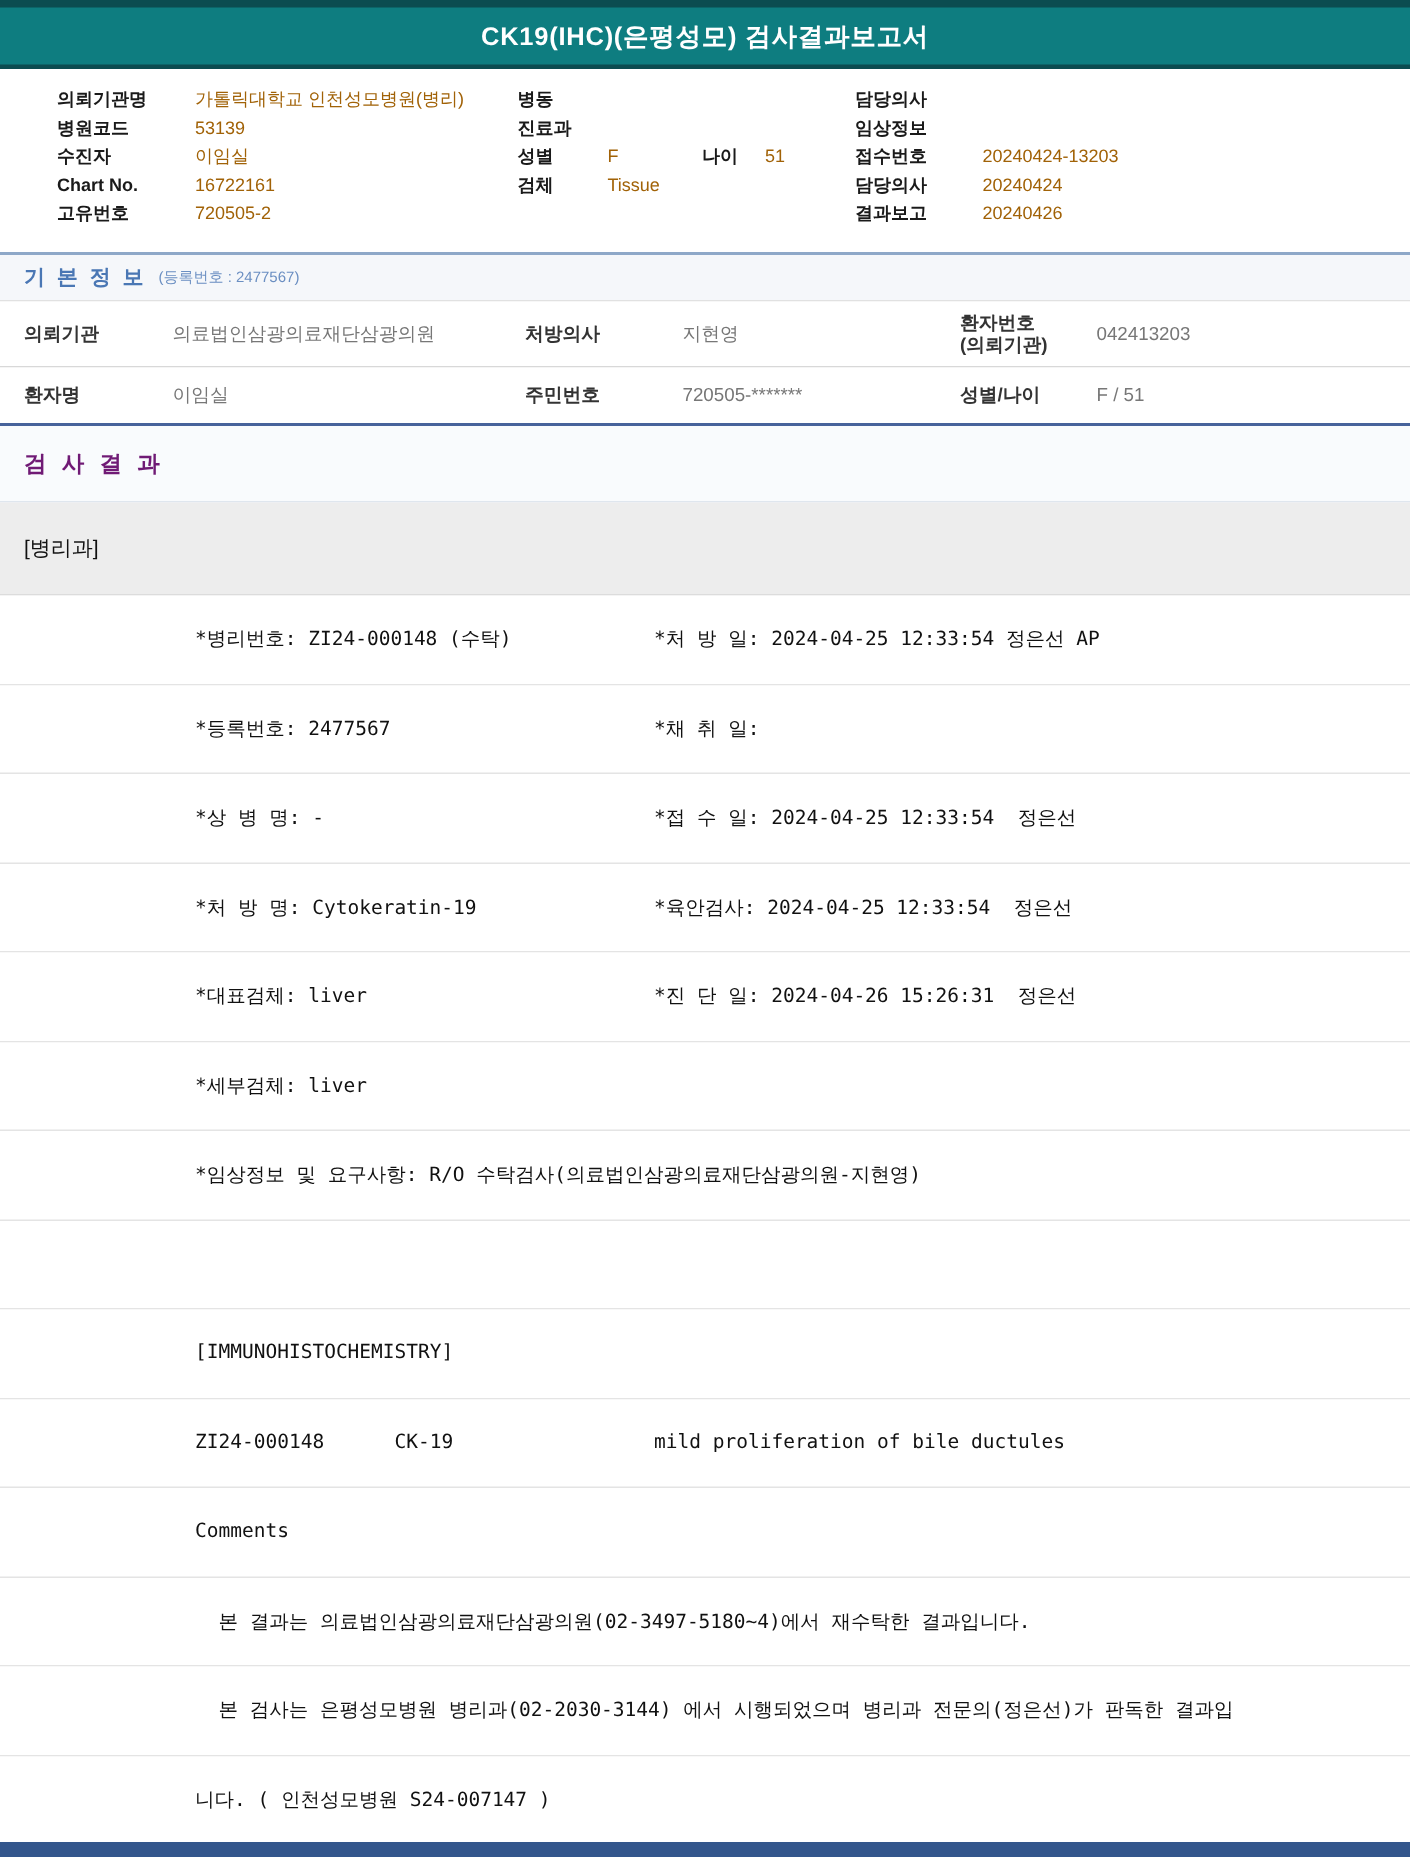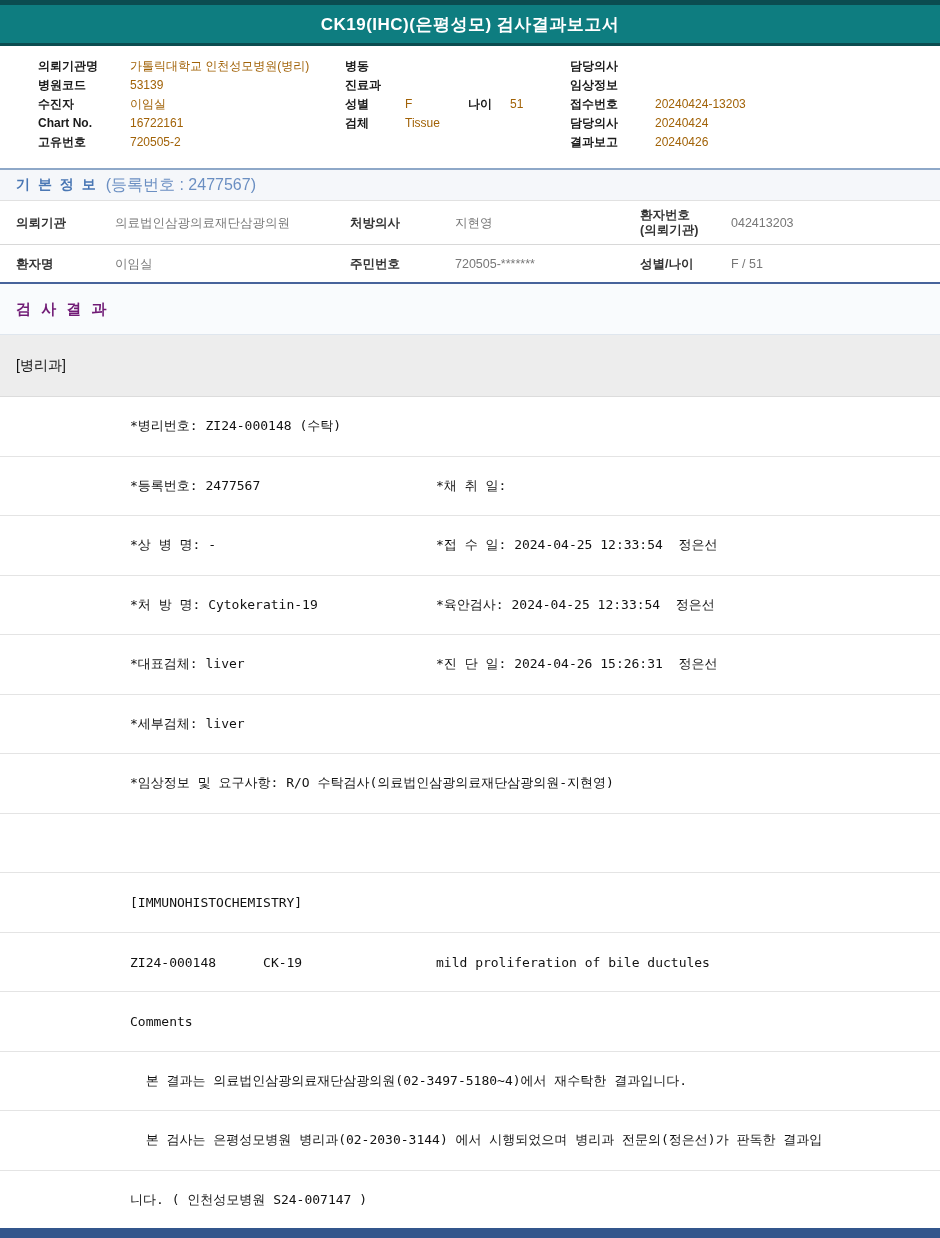--- a/index.html
+++ b/index.html
@@ -33,21 +33,21 @@
   .ph-value-f { display:inline-block; width:63px; }
   .ph-label2 { display:inline-block; font-weight:bold; color:#1a1a1a; width:42px; }
 
   
   .basic-band {
     height:33px; background:#f5f7fa;
     border-top:2px solid #8ea8c8; border-bottom:1px solid #e1e1e1;
     display:flex; align-items:center; padding-left:16px;
   }
   .band-title { color:#4a77b4; font-weight:bold; font-size:14px; letter-spacing:2px; }
-  .band-sub { color:#6b8fc2; font-size:16px; margin-left:8px; }
+  .band-sub { color:#6b8fc2; font-size:10px; margin-left:8px; }
 
   
   .binfo-row { position:relative; border-bottom:1px solid #d8d8d8; background:#fff; }
   .binfo-row1 { height:44px; }
   .binfo-row2 { height:37px; border-bottom:none; }
   .bi-cell { position:absolute; top:50%; transform:translateY(-50%); font-size:12.5px; white-space:pre-line; line-height:15px; }
   .bi-label { font-weight:bold; color:#333; }
   .bi-value { color:#777; }
   .p1l { left:16px; } .p1v { left:115px; }
   .p2l { left:350px;text-align:right; } .p2v { left:455px;text-align:right; }
@@ -134,20 +134,21 @@
   <div class="result-band">
     <span class="band-title2">검 사 결 과</span>
   </div>
   <div class="dept-band">
     <span>[병리과]</span>
   </div>
 
   <div>
     <div class="r-row">
         <span class="r-left">*병리번호: ZI24-000148 (수탁)</span>
+        <span class="r-right">*처 방 일: 2024-04-25 12:33:54 정은선 AP</span>
       </div>
     <div class="r-row">
         <span class="r-left">*등록번호: 2477567</span>
         <span class="r-right">*채 취 일:</span>
       </div>
     <div class="r-row">
         <span class="r-left">*상 병 명: -</span>
         <span class="r-right">*접 수 일: 2024-04-25 12:33:54  정은선</span>
       </div>
     <div class="r-row">

